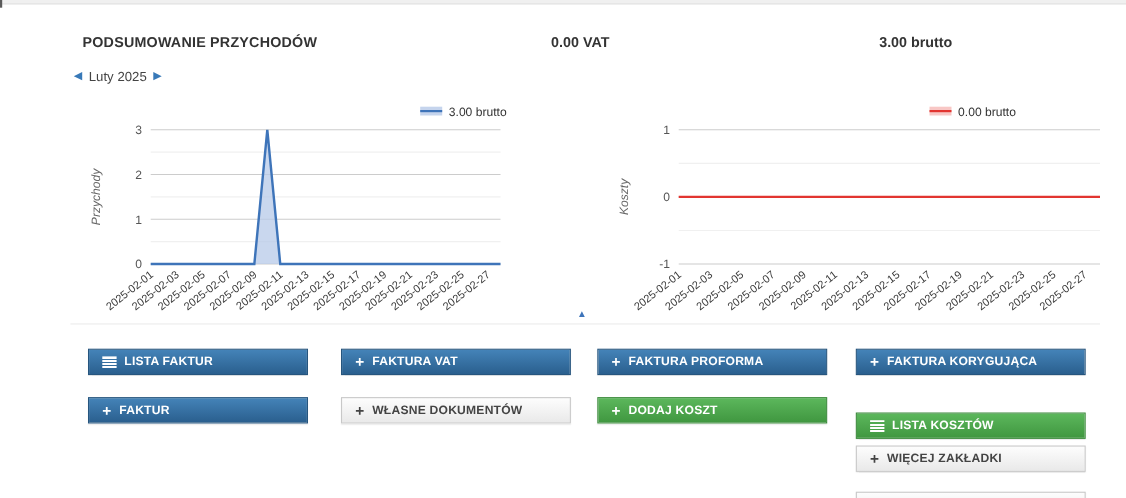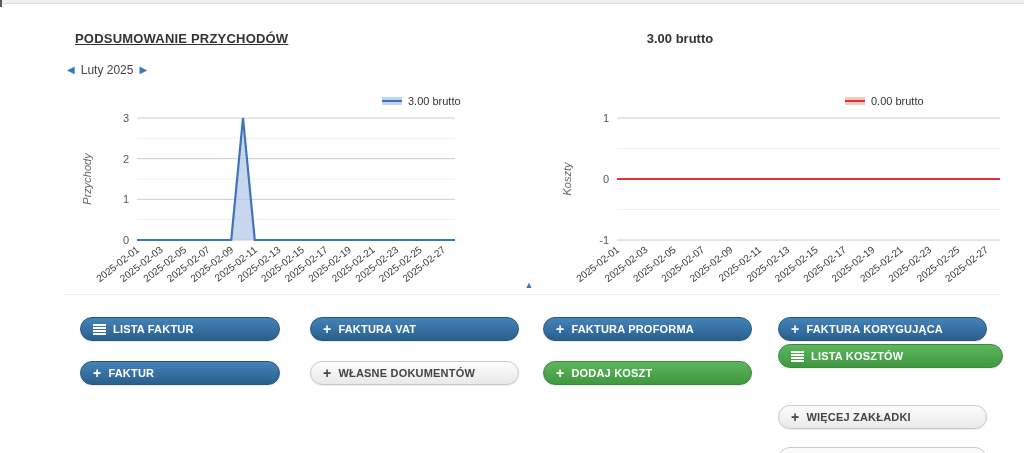--- a/index.html
+++ b/index.html
@@ -15,21 +15,21 @@
     background: #f0f0f0; border-bottom: 1px solid #e2e2e2;
   }
   .corner-mark { position: absolute; left: 0; top: 0; width: 2px; height: 7px; background: #5a5a5a; }
 
   .summary-row {
     position: absolute; left: 75px; top: 31px; width: 910px;
     display: flex; align-items: baseline;
   }
   .summary-title {
     width: 300px; flex: none;
-    font-size: 13px; font-weight: bold; color: #333; letter-spacing: .2px; text-decoration: underline;
+    font-size: 13px; font-weight: bold; color: #333; letter-spacing: .2px;
   }
   .summary-cell { flex: 1; text-align: center; font-size: 13px; font-weight: bold; color: #333; }
 
   .month-nav {
     position: absolute; left: 67px; top: 63px;
     display: flex; align-items: center; gap: 6px;
     font-size: 12px; color: #444;
   }
   .month-arrow { color: #3879b8; font-size: 10px; cursor: pointer; line-height: 1; }
 
@@ -41,21 +41,21 @@
 
   .collapse-caret {
     position: absolute; left: 521px; top: 279px; width: 16px; height: 12px;
     text-align: center; font-size: 9px; color: #3d74ba; cursor: pointer; line-height: 12px;
   }
   .divider { position: absolute; left: 64px; top: 294px; width: 936px; height: 1px; background: #ececec; }
 
   .btn {
     position: absolute; height: 24px;
     display: flex; align-items: center; gap: 7px;
-    padding: 0 12px; border-radius: 12px;
+    padding: 0 12px; border-radius: 0;
     font-size: 11px; font-weight: bold; letter-spacing: .2px;
     cursor: pointer; white-space: nowrap;
     box-shadow: 0 1px 1px rgba(0,0,0,.08);
     font-family: "Liberation Sans","DejaVu Sans",sans-serif;
   }
   .btn-blue {
     background: linear-gradient(to bottom, #4483b8, #2a5f8e);
     border: 1px solid #26557e; color: #fff;
   }
   .btn-green {
@@ -73,20 +73,21 @@
   }
 </style>
 </head>
 <body>
 
 <div class="top-strip"></div>
 <div class="corner-mark"></div>
 
 <div class="summary-row">
   <div class="summary-title">PODSUMOWANIE PRZYCHODÓW</div>
+  <div class="summary-cell">0.00 VAT</div>
   <div class="summary-cell">3.00 brutto</div>
 </div>
 
 <div class="month-nav">
   <span class="month-arrow">◀</span>
   <span class="month-label">Luty 2025</span>
   <span class="month-arrow">▶</span>
 </div>
 
 <svg class="chart" id="chart-0" width="442" height="200" style="left: 78px; top: 93px;">
@@ -177,21 +178,21 @@
   <span>FAKTUR</span>
 </button>
 <button class="btn btn-light" style="left:310px;top:361px;width:209px">
   <span class="icon-plus">+</span>
   <span>WŁASNE DOKUMENTÓW</span>
 </button>
 <button class="btn btn-green" style="left:543px;top:361px;width:209px">
   <span class="icon-plus">+</span>
   <span>DODAJ KOSZT</span>
 </button>
-<button class="btn btn-green" style="left:778px;top:344px;width:225px">
+<button class="btn btn-green" style="left:778px;top:375px;width:209px">
   <span class="icon-list"></span>
   <span>LISTA KOSZTÓW</span>
 </button>
 
 <button class="btn btn-light" style="left:778px;top:405px;width:209px">
   <span class="icon-plus">+</span>
   <span>WIĘCEJ ZAKŁADKI</span>
 </button>
 
 <button class="btn btn-light" style="left:778px;top:447px;width:209px"></button>

